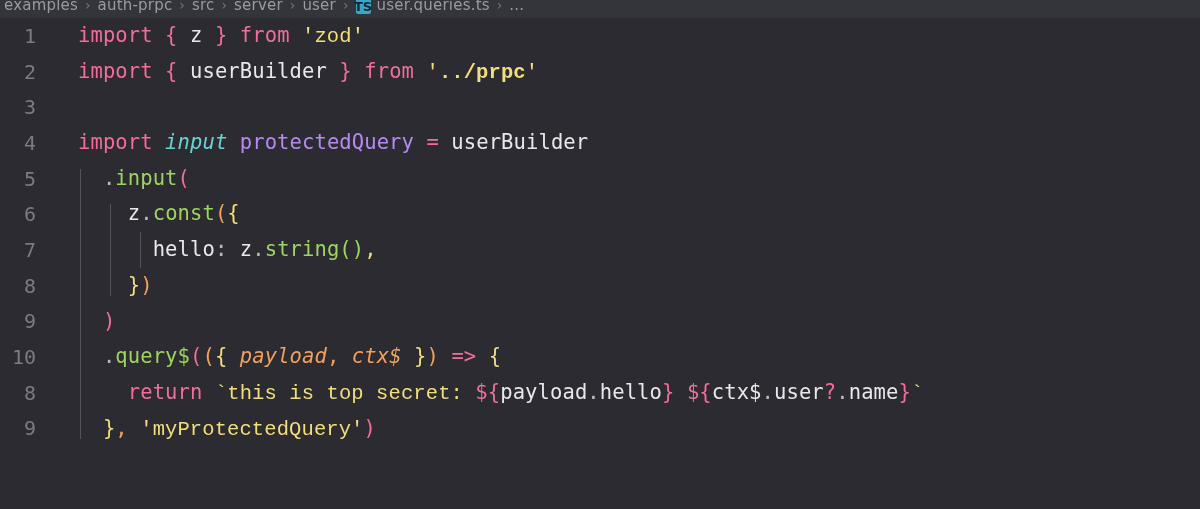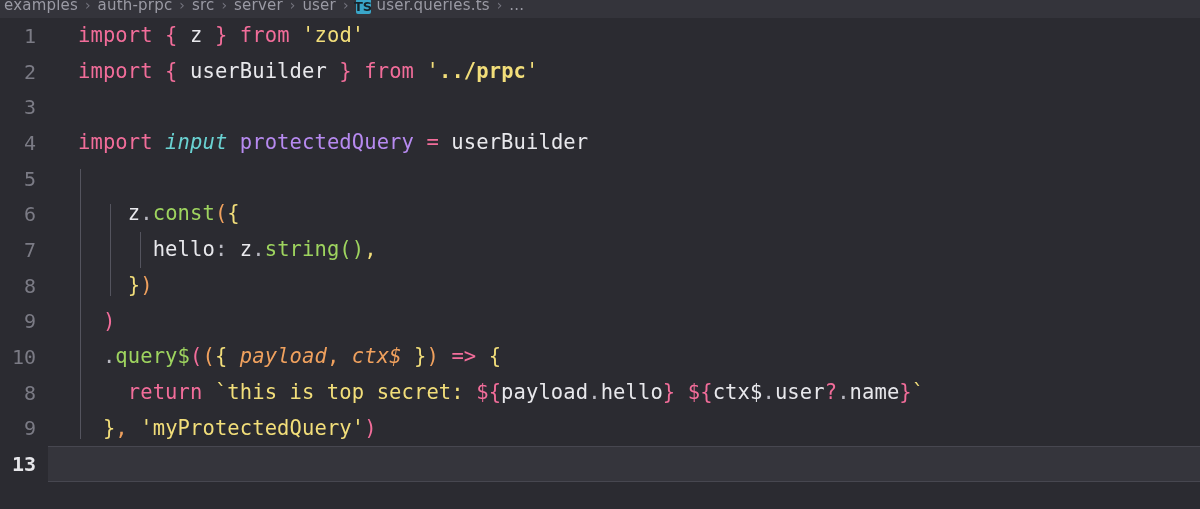--- a/index.html
+++ b/index.html
@@ -127,21 +127,21 @@
     background: #54545e;
     z-index: 0;
   }
 
   
   .kw      { color: #f26d9a; text-align: center; }                    
   .kw-i    { color: #6ad2d2; font-style: italic; }
   .id      { color: #e8e8ec; }                    
   .fn      { color: #9ed45f; }                    
   .def     { color: #b78af0; }                    
-  .str     { color: #f2de7a; }                    
+  .str     { color: #f2de7a; font-family: Liberation Mono, monospace; }                    
   .param   { color: #f0a15e; font-style: italic; }
   .op      { color: #f26d9a; }                    
   .dot     { color: #b9b9c2; }
   .b1      { color: #f26d9a; }                    
   .b2      { color: #f0a15e; }                    
   .b3      { color: #f2de7a; }                    
   .b4      { color: #9ed45f; }                    
 </style>
 </head>
 <body>
@@ -182,21 +182,21 @@
       <div class="code-text"><span class="src"></span></div>
     </div>
 
     <div class="code-line">
       <div class="gutter">4</div>
       <div class="code-text"><span class="src"><span class="kw">import</span> <span class="kw-i">input</span> <span class="def">protectedQuery</span> <span class="op">=</span> <span class="id">userBuilder</span></span></div>
     </div>
 
     <div class="code-line">
       <div class="gutter">5</div>
-      <div class="code-text"><span class="guide" style="left:32px;top:8px;height:28px;"></span></div>
+      <div class="code-text"><span class="guide" style="left:32px;top:8px;height:28px;"></span><span class="src">  <span class="dot">.</span><span class="fn">input</span><span class="b1">(</span></span></div>
     </div>
 
     <div class="code-line">
       <div class="gutter">6</div>
       <div class="code-text"><span class="guide" style="left:32px;top:0;height:35.7px;"></span><span class="guide" style="left:62px;top:8px;height:28px;"></span><span class="src">    <span class="id">z</span><span class="dot">.</span><span class="fn">const</span><span class="b2">(</span><span class="b3">{</span></span></div>
     </div>
 
     <div class="code-line">
       <div class="gutter">7</div>
       <div class="code-text"><span class="guide" style="left:32px;top:0;height:35.7px;"></span><span class="guide" style="left:62px;top:0;height:35.7px;"></span><span class="guide" style="left:92px;top:0;height:35.7px;"></span><span class="src">      <span class="id">hello</span><span class="dot">:</span> <span class="id">z</span><span class="dot">.</span><span class="fn">string</span><span class="b4">()</span><span class="b3">,</span></span></div>
@@ -220,19 +220,15 @@
     <div class="code-line">
       <div class="gutter">8</div>
       <div class="code-text"><span class="guide" style="left:32px;top:0;height:35.7px;"></span><span class="src">    <span class="kw">return</span> <span class="str">`this is top secret: </span><span class="b1">${</span><span class="id">payload</span><span class="dot">.</span><span class="id">hello</span><span class="b1">}</span><span class="str"> </span><span class="b1">${</span><span class="id">ctx$</span><span class="dot">.</span><span class="id">user</span><span class="op">?</span><span class="dot">.</span><span class="id">name</span><span class="b1">}</span><span class="str">`</span></span></div>
     </div>
 
     <div class="code-line">
       <div class="gutter">9</div>
       <div class="code-text"><span class="guide" style="left:32px;top:0;height:28px;"></span><span class="src">  <span class="b3">}</span><span class="b2">,</span> <span class="str">'myProtectedQuery'</span><span class="b1">)</span></span></div>
     </div>
 
-    <div class="code-line active">
-      <div class="gutter">13</div>
-      <div class="code-text"><span class="src"></span></div>
-    </div>
 
   </div>
 </div>
 
 </body></html>

